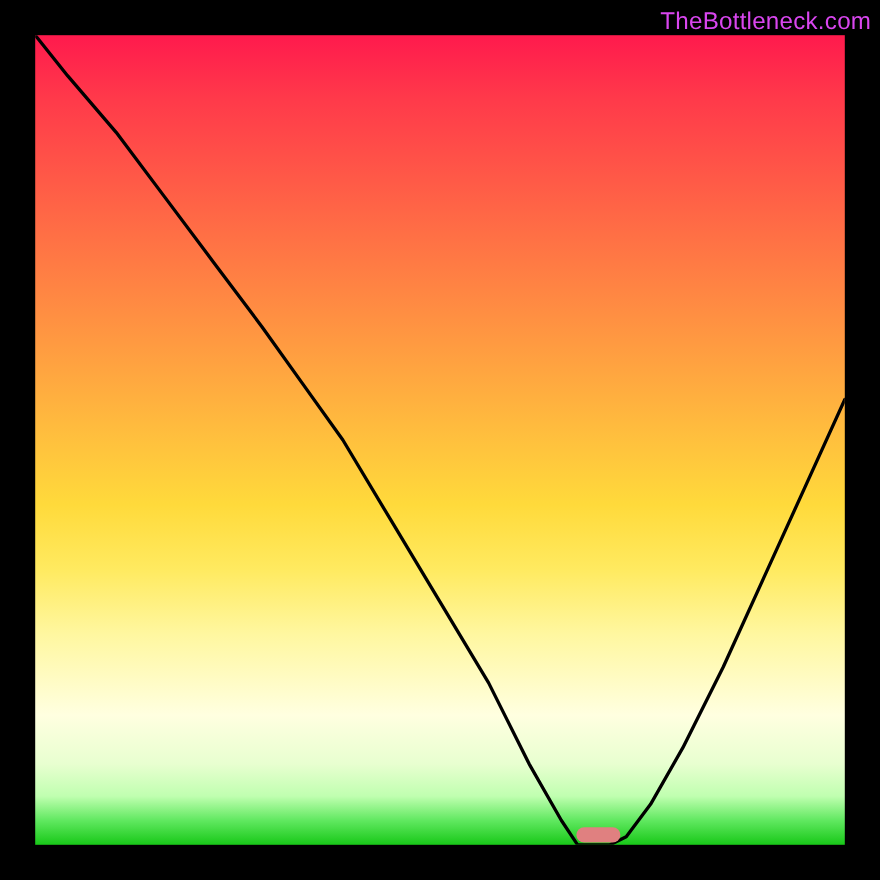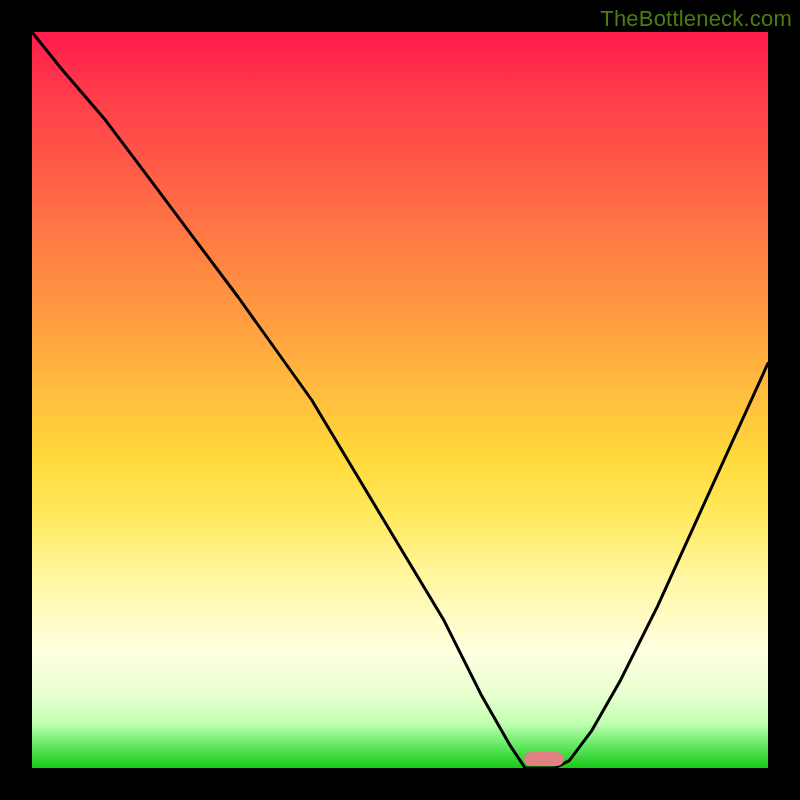--- a/index.html
+++ b/index.html
@@ -52,21 +52,21 @@
   .marker {
     position: absolute;
     height: 14px;
     border-radius: 7px;
     background: #e08080;
   }
   .watermark {
     position: absolute;
     top: 6px;
     right: 8px;
-    color: #4d7c0f;
+    color: #d946ef;
     font-size: 22px;
     letter-spacing: 0.2px;
     user-select: none;
   }
 </style>
 </head>
 <body>
 
 <div class="stage">
 

